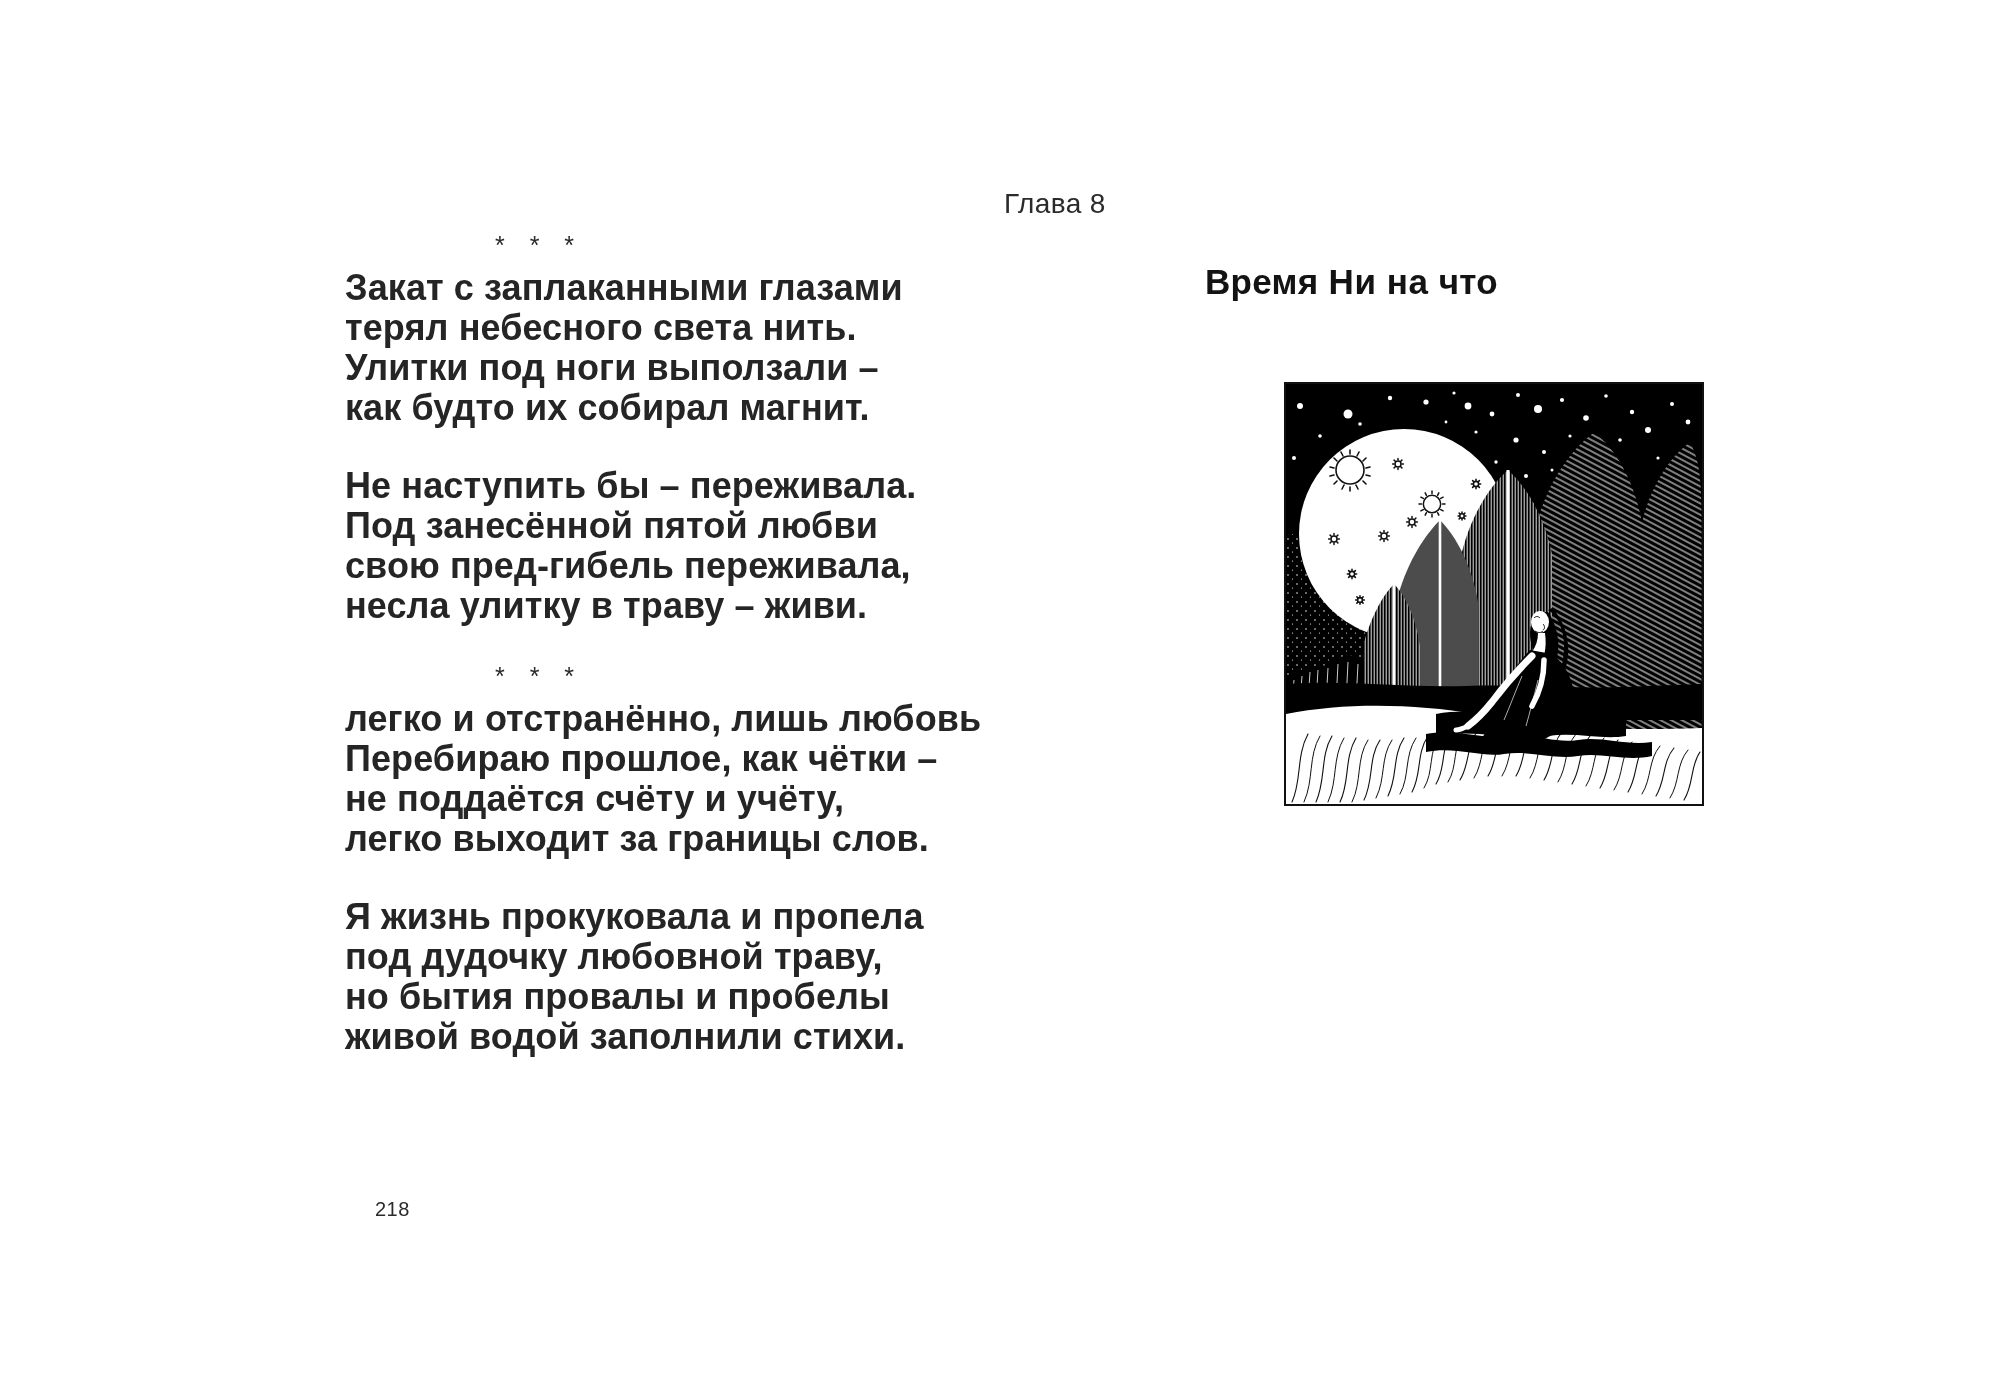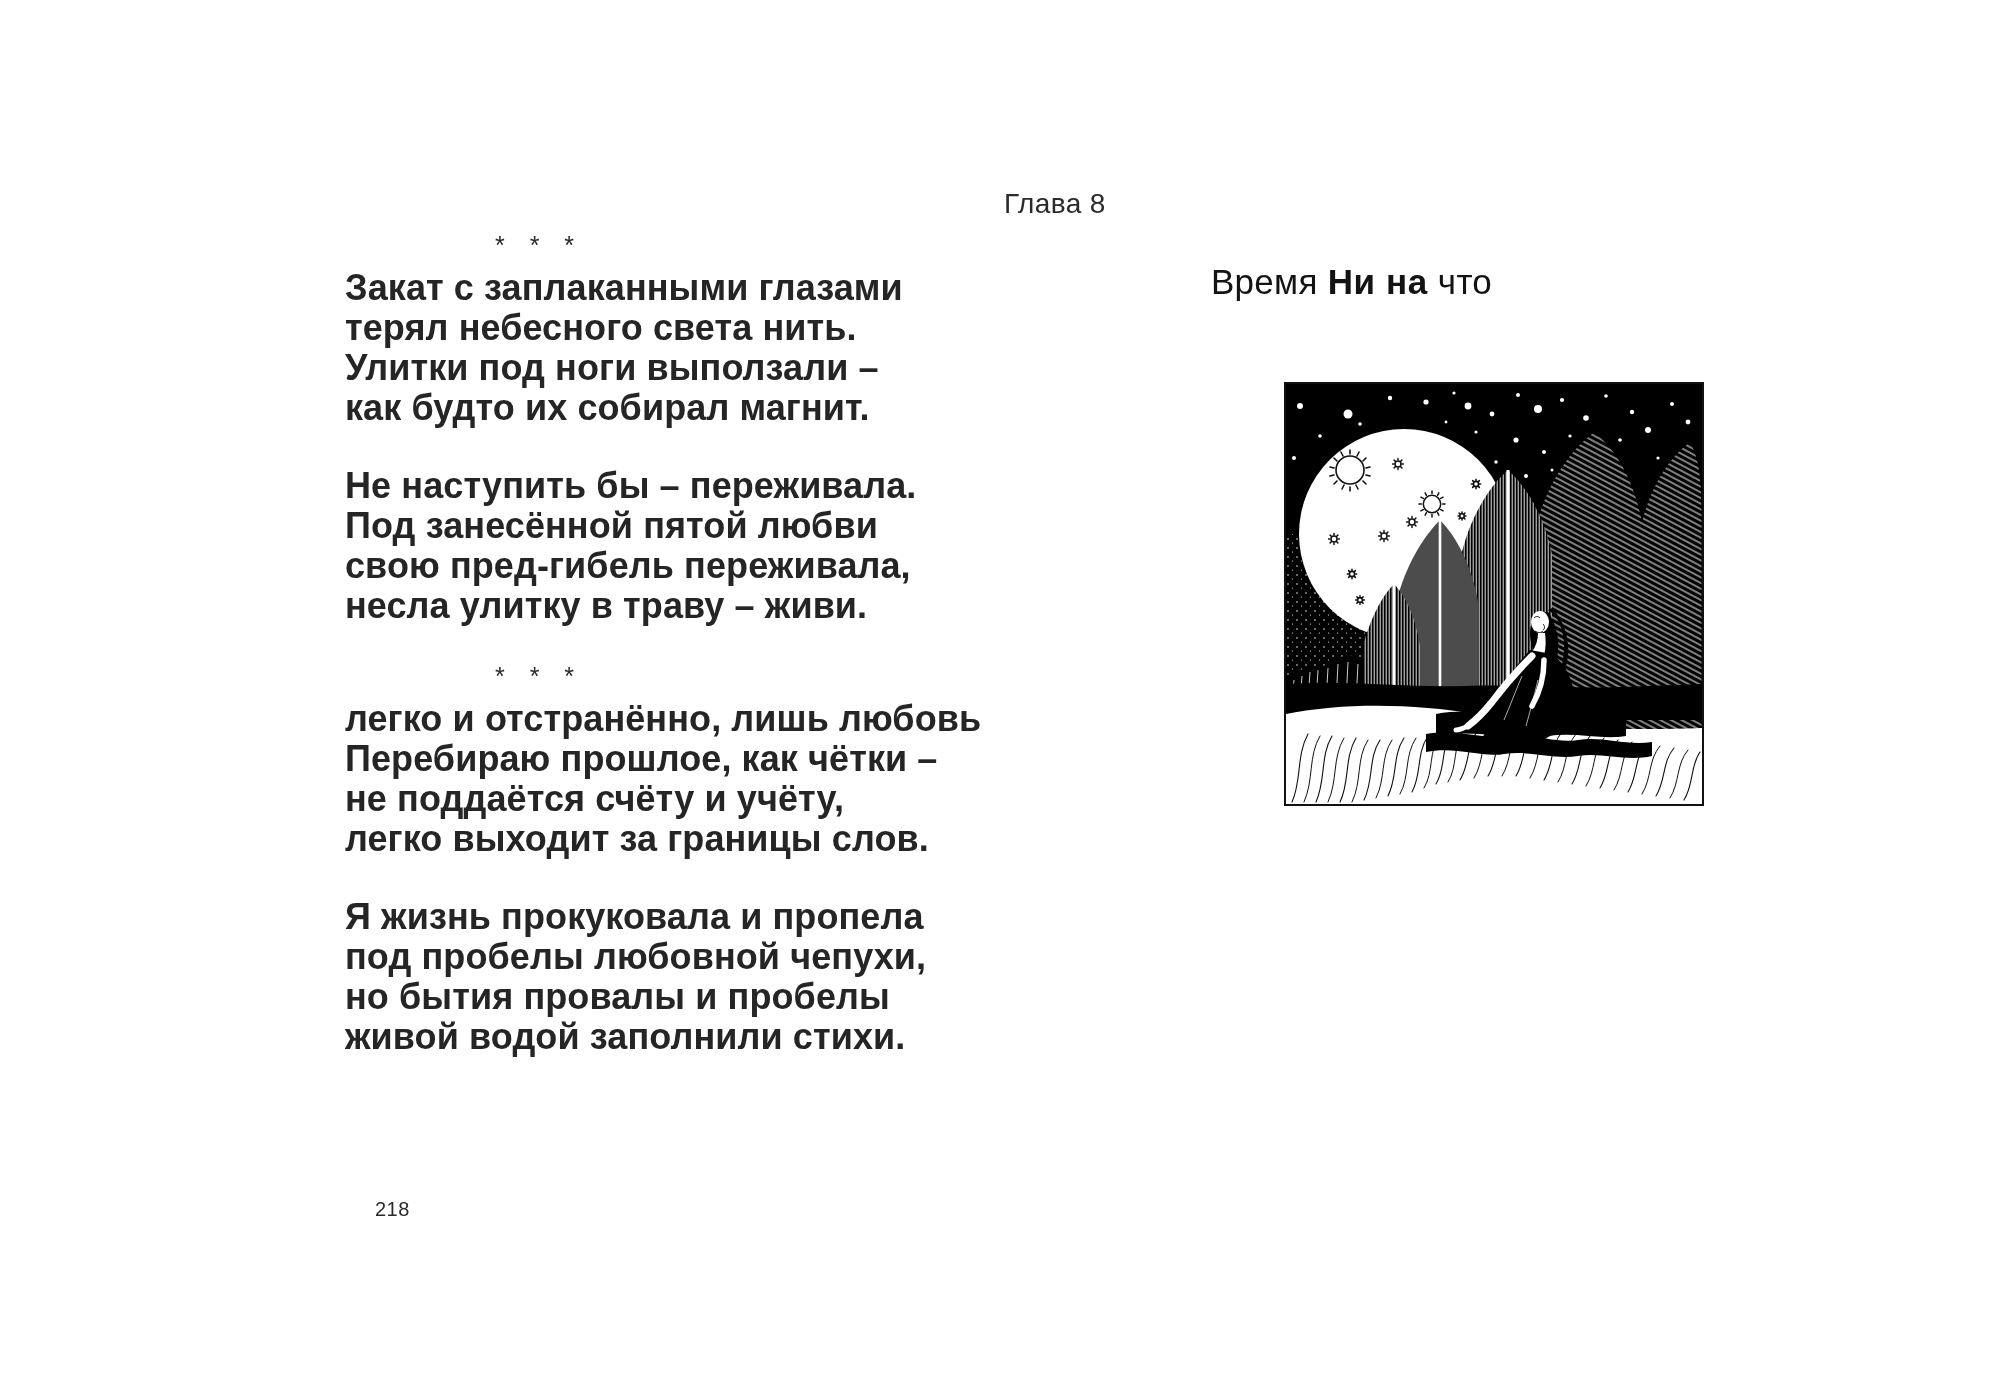--- a/index.html
+++ b/index.html
@@ -108,21 +108,21 @@
     font-size: 35px;
     font-weight: bold;
     color: #131313;
     letter-spacing: 0.3px;
   }
   .chapter-title .heavy {
     font-weight: bold;
     letter-spacing: 0.6px;
   }
   .chapter-title .light {
-    font-weight: 400;
+    font-weight: 700;
   }
 
   
   .illus-wrap {
     position: absolute;
     left: 280px;       
     top: 382px;
     width: 420px;
     height: 424px;
     border: 2px solid #111111;
@@ -159,21 +159,21 @@
       <div class="sep sep-mid">* * *</div>
       <div class="stanza">
         <div class="line">легко и отстранённо, лишь любовь</div>
         <div class="line">Перебираю прошлое, как чётки –</div>
         <div class="line">не поддаётся счёту и учёту,</div>
         <div class="line">легко выходит за границы слов.</div>
       </div>
 
       <div class="stanza">
         <div class="line">Я жизнь прокуковала и пропела</div>
-        <div class="line">под пробелы любовной чепухи,</div>
+        <div class="line">под дудочку любовной траву,</div>
         <div class="line">но бытия провалы и пробелы</div>
         <div class="line">живой водой заполнили стихи.</div>
       </div>
 
     </div>
 
     <div class="folio">218</div>
   </div>
 
   <div class="page-right">

